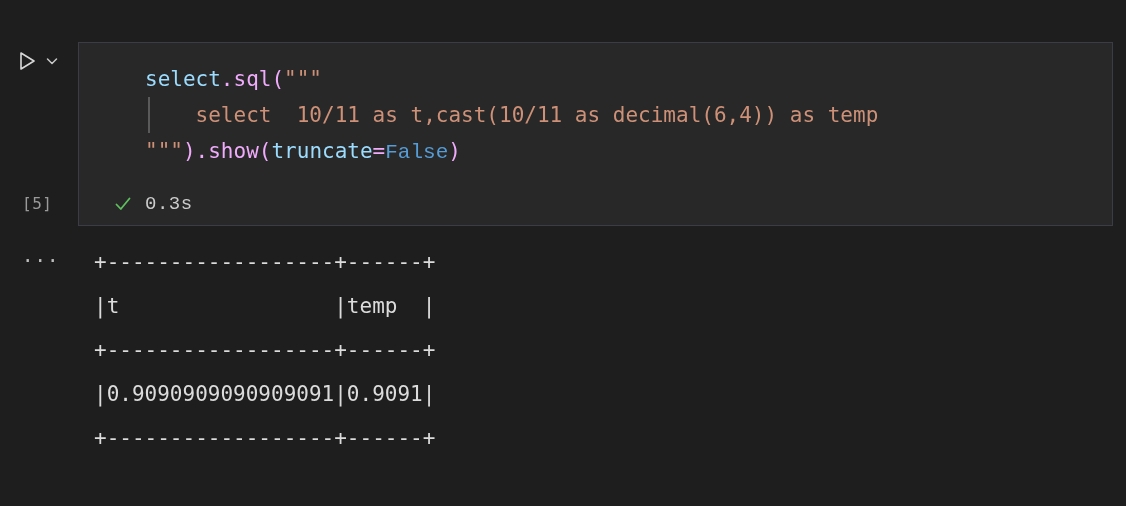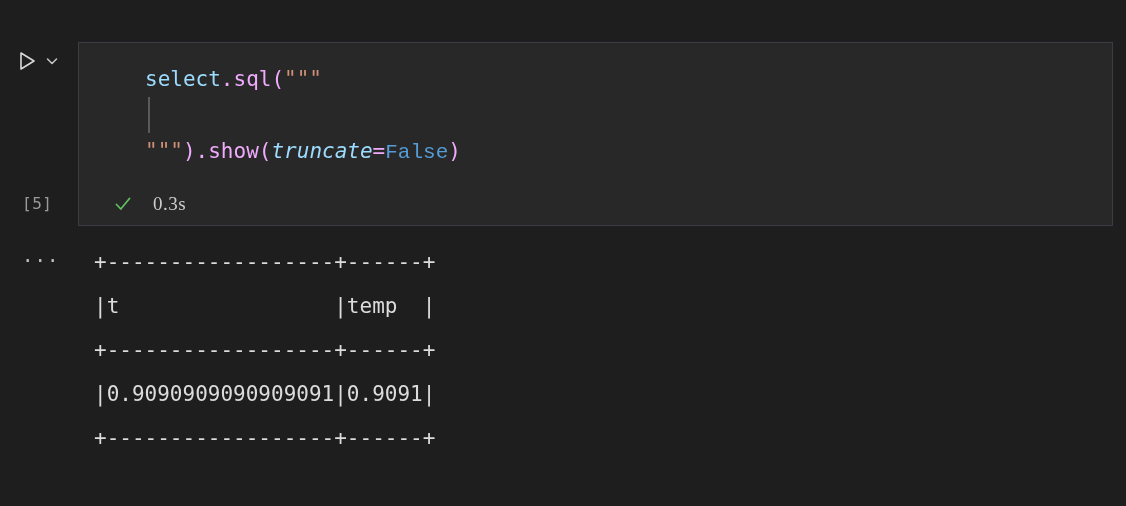--- a/index.html
+++ b/index.html
@@ -107,39 +107,39 @@
     top: 54px;
     width: 2px;
     height: 36px;
     background: #5a5a5a;
   }
 
   .tok-var   { color: #9cdcfe; }
   .tok-plain { color: #f0abfc; }
   .tok-str   { color: #ce9178; }
   .tok-kw    { color: #569cd6; font-family: Liberation Mono, monospace; }
-  .tok-param { color: #9cdcfe; font-style: italic; }
+  .tok-param { color: #9cdcfe; }
 
   .status-row {
     position: absolute;
     left: 0;
     top: 144px;
     display: flex;
     align-items: center;
     padding-left: 34px;
     height: 34px;
   }
   .check-icon {
     width: 20px;
     height: 20px;
     display: block;
   }
   .duration {
-    margin-left: 20px;
-    font-family: Liberation Serif, serif;
+    margin-left: 12px;
+    font-family: Liberation Mono, monospace;
     font-size: 19px;
     color: #cccccc;
     letter-spacing: 0.5px;
   }
 
   
   .output {
     position: absolute;
     left: 0;
     top: 240px;
@@ -190,21 +190,21 @@
       <div class="exec-count">[5]</div>
     </div>
 
     <div class="cell-body">
 
       <div class="editor">
         <div class="indent-guide"></div>
 
         <div class="code-line"><span class="tok-var">select</span><span class="tok-plain">.sql(</span><span class="tok-str">"""</span></div>
 
-        <div class="code-line"><span class="tok-str">    </span></div>
+        <div class="code-line"><span class="tok-str">    </span><span class="tok-str">select  10/11 as t,cast(10/11 as decimal(6,4)) as temp</span></div>
 
         <div class="code-line"><span class="tok-str">"""</span><span class="tok-plain">).show(</span><span class="tok-param">truncate</span><span class="tok-plain">=</span><span class="tok-kw">False</span><span class="tok-plain">)</span></div>
       </div>
 
       <div class="status-row">
         <span>
           <svg class="check-icon" viewBox="0 0 20 20" fill="none" xmlns="http://www.w3.org/2000/svg">
             <path d="M3.5 10.5 L7.8 15 L16.5 4.5" stroke="#5fbf5f" stroke-width="1.8" stroke-linecap="round" stroke-linejoin="round" fill="none"></path>
           </svg>
         </span>

